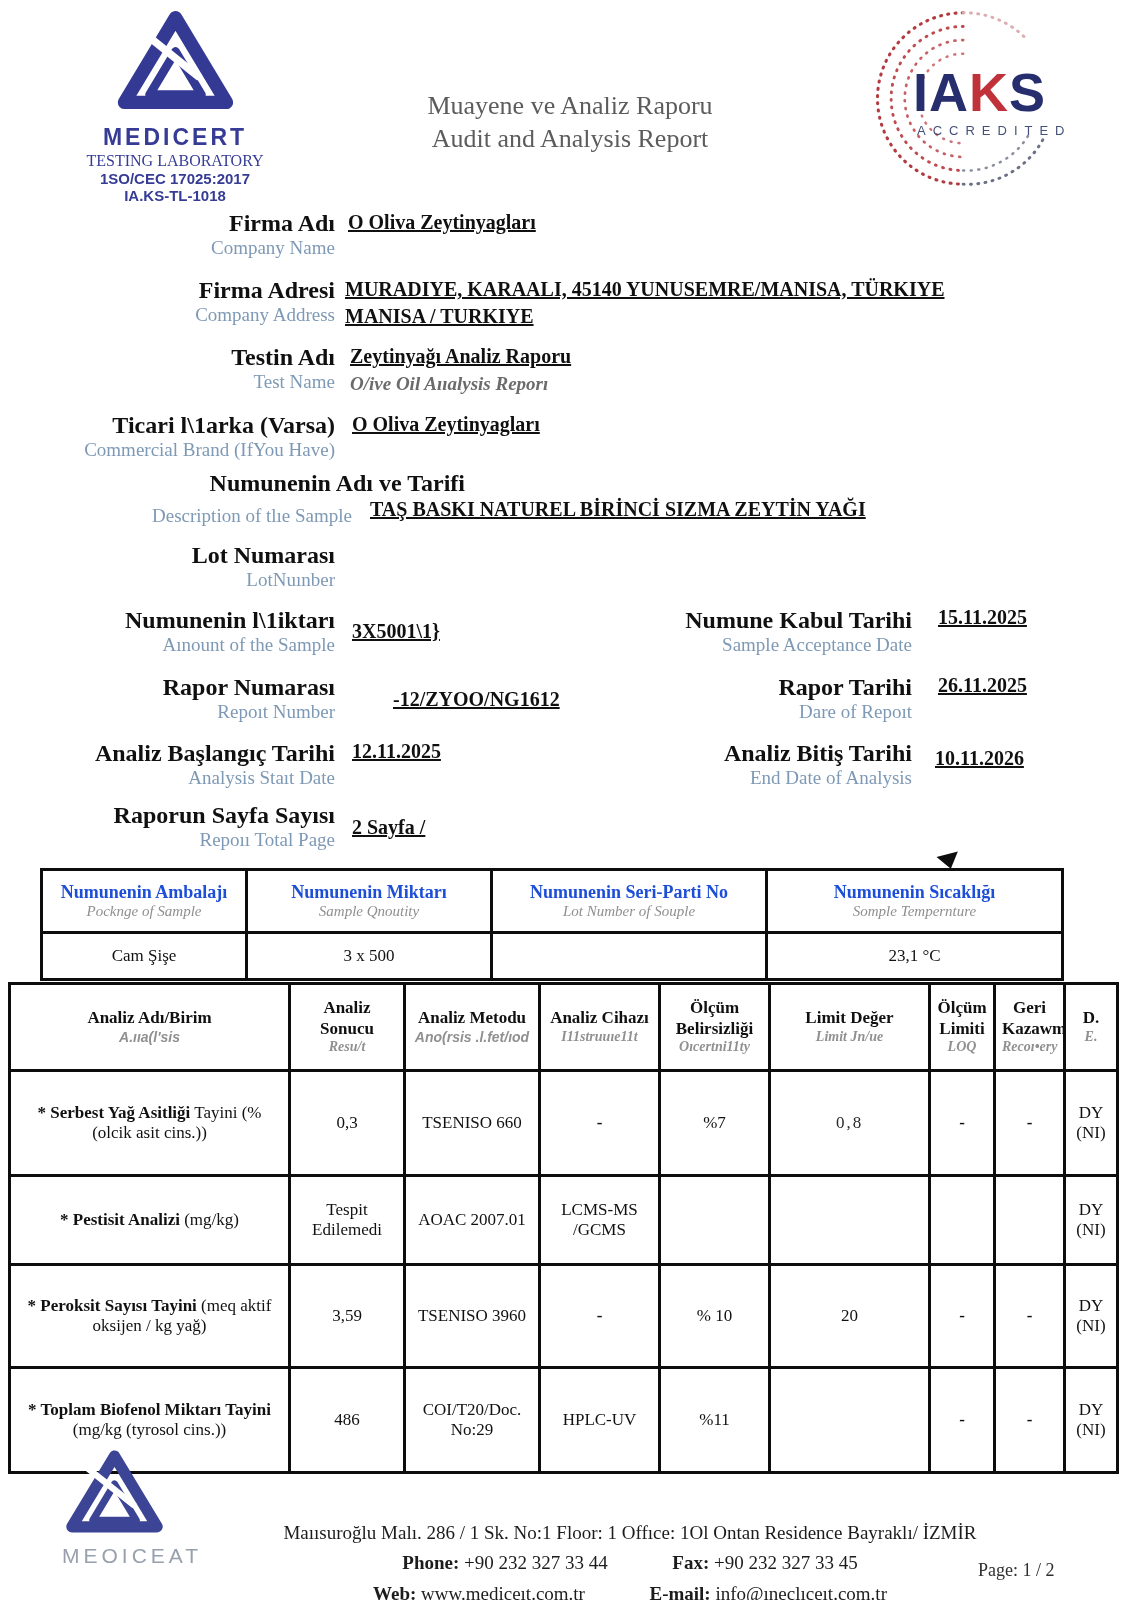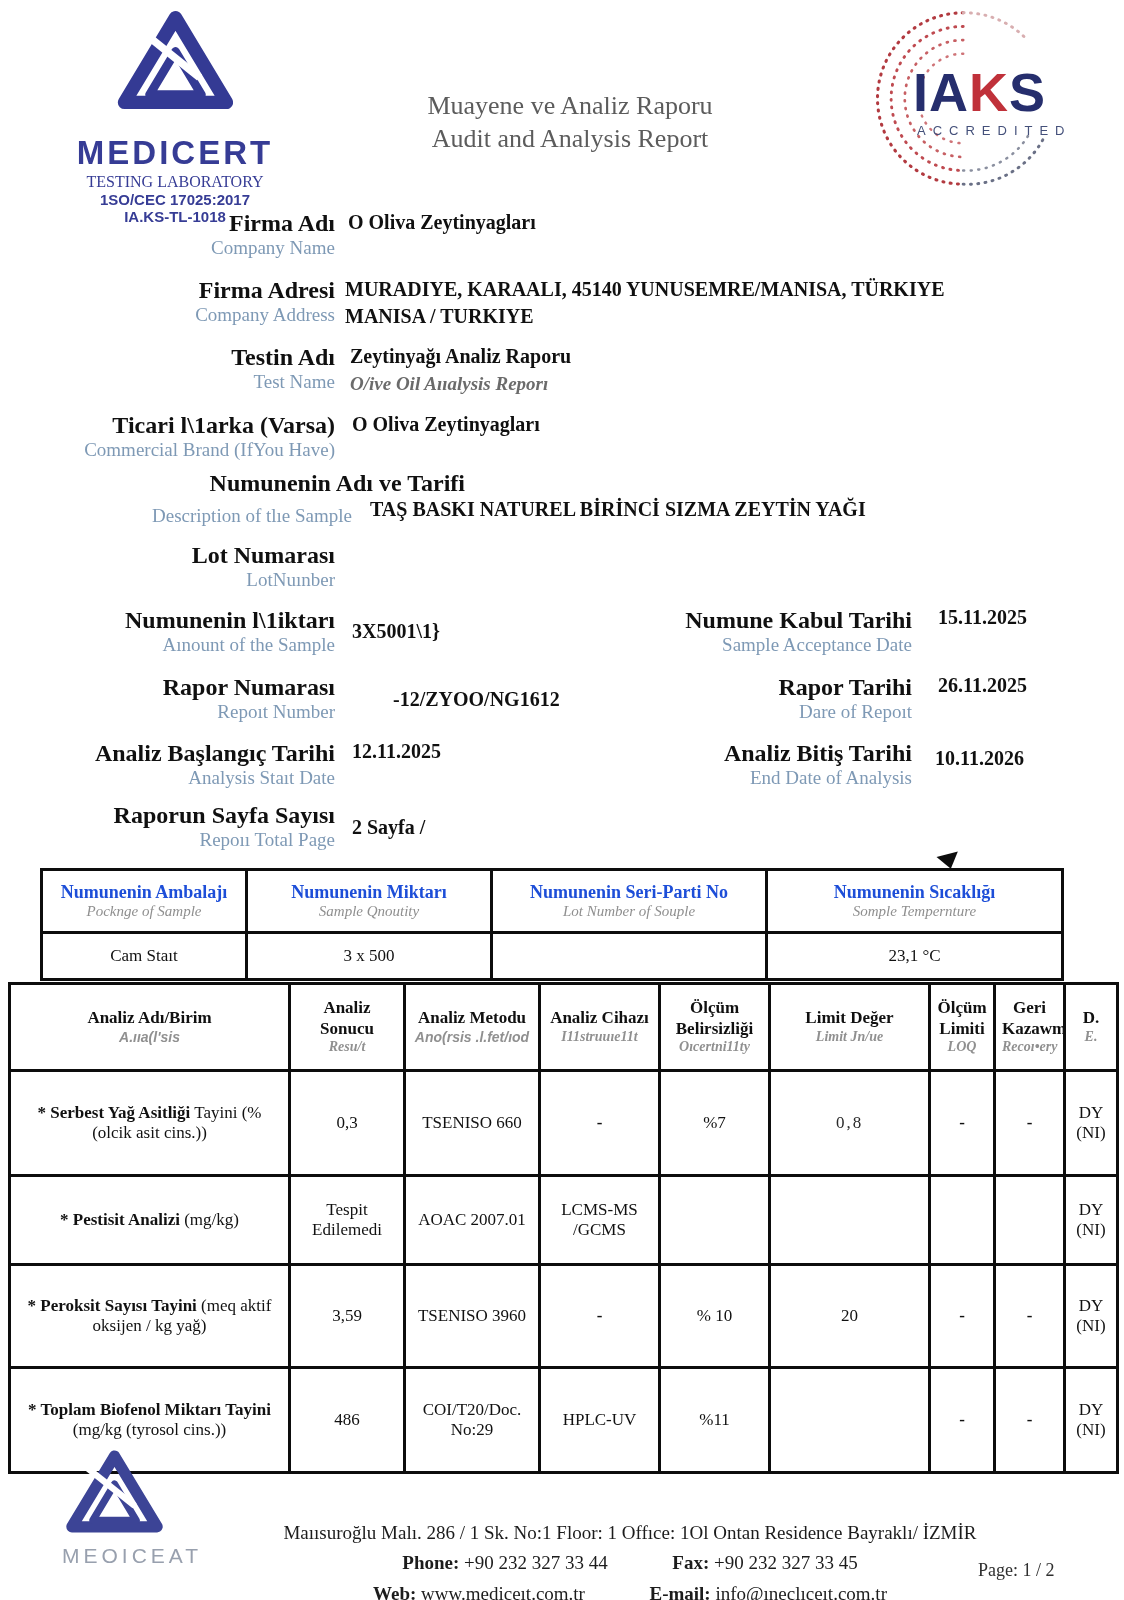--- a/index.html
+++ b/index.html
@@ -2,38 +2,38 @@
 <html><head>
 <meta charset="utf-8">
 <style>
   html,body{margin:0;padding:0;background:#9a9a9a;}
   .page{position:relative;width:1124px;height:1600px;margin:0 auto;background:#ffffff;
         font-family:"Liberation Serif", serif;color:#111;overflow:hidden;}
   .abs{position:absolute;}
 
   
   .med-logo{left:55px;top:8px;width:240px;text-align:center;}
-  .med-name{font-family:"Liberation Sans",sans-serif;font-size:33px;font-weight:bold;
-            color:#363c95;letter-spacing:3px;margin-top:14px;}
+  .med-name{font-family:"Liberation Sans",sans-serif;font-size:23px;font-weight:bold;
+            color:#363c95;letter-spacing:3px;margin-top:4px;}
   .med-sub1{font-size:16px;color:#363c95;margin-top:1px;}
   .med-sub2,.med-sub3{font-family:"Liberation Sans",sans-serif;font-size:15px;font-weight:600;color:#363c95;}
   .doc-title{left:385px;top:90px;width:370px;text-align:center;color:#5c5c5c;
              font-size:26px;line-height:1.25;}
   .iaks{left:845px;top:5px;width:260px;height:185px;}
   .iaks-text{position:absolute;left:68px;top:56px;font-family:"Liberation Sans",sans-serif;
              font-weight:bold;font-size:54px;letter-spacing:1px;color:#262e6d;}
   .iaks-text .red{color:#c0313a;}
   .iaks-sub{position:absolute;left:72px;top:118px;font-family:"Liberation Sans",sans-serif;
             font-size:13px;letter-spacing:7px;color:#44507a;}
 
   
   .lab{width:295px;left:40px;text-align:right;}
   .lab-tr{font-weight:bold;font-size:24px;color:#101010;white-space:nowrap;}
   .lab-en{font-size:19px;color:#7e99b5;white-space:nowrap;}
-  .val{font-weight:bold;font-size:20px;color:#101010;white-space:nowrap;}
+  .val{font-weight:bold;font-size:20px;color:#101010;white-space:nowrap;text-decoration:underline;}
   .val-italic{font-weight:bold;font-style:italic;font-size:19px;color:#6b6b6b;white-space:nowrap;}
 
   
   table{border-collapse:collapse;table-layout:fixed;}
   .sample-table{left:40px;top:868px;width:1021px;}
   .sample-table th,.sample-table td{border:3px solid #0d0d0d;text-align:center;vertical-align:middle;padding:2px;}
   .sample-table th{height:56px;}
   .sample-table td{height:40px;font-size:17px;}
   .th-tr{font-weight:bold;font-size:18px;color:#1d4ed8;}
   .th-en{font-style:italic;font-size:15px;color:#8f8f8f;font-weight:normal;}
@@ -226,21 +226,21 @@
       <th>
         <div class="th-tr">Numunenin Seri-Parti No</div>
         <div class="th-en">Lot Number of Souple</div>
       </th>
       <th>
         <div class="th-tr">Numunenin Sıcaklığı</div>
         <div class="th-en">Somple Tempernture</div>
       </th>
     </tr>
     <tr>
-      <td>Cam Staıt</td>
+      <td>Cam Şişe</td>
       <td>3 x 500</td>
       <td></td>
       <td>23,1 °C</td>
     </tr>
   </tbody>
     </table>
 
   <table class="abs an-table">
     <colgroup>
       <col style="width:280px">

